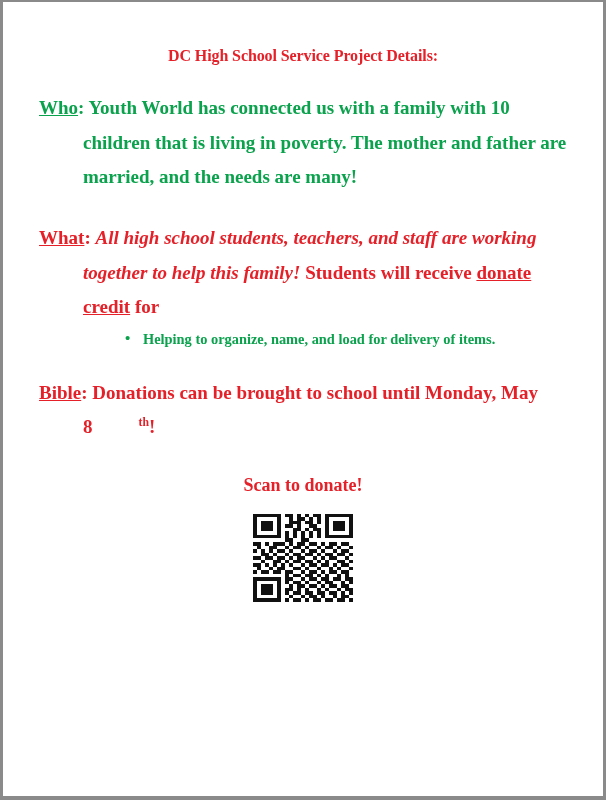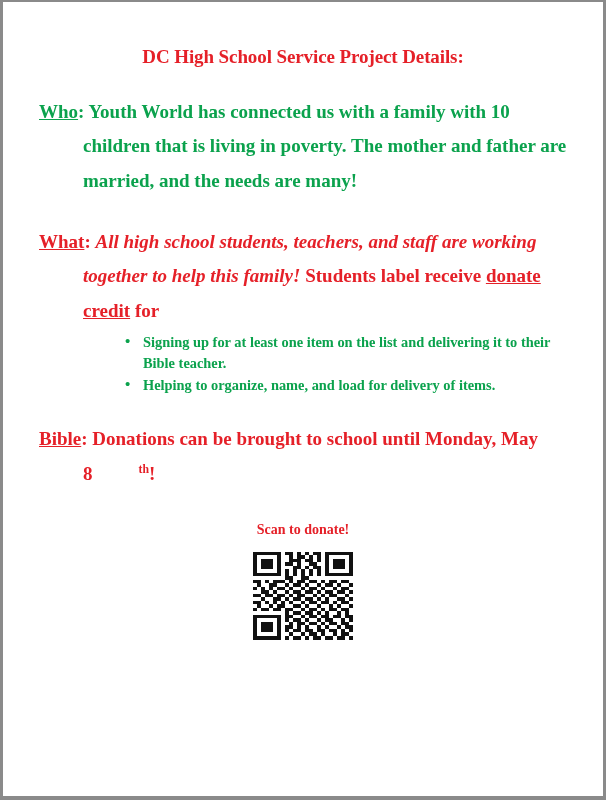--- a/index.html
+++ b/index.html
@@ -32,21 +32,21 @@
     bottom: 0;
     background: #ffffff;
     padding: 0 36px;
     box-sizing: border-box;
   }
 
   .doc-title {
     text-align: center;
     color: #e52028;
     font-weight: bold;
-    font-size: 19px;
+    font-size: 16px;
     letter-spacing: -0.1px;
     margin: 44px 0 0 0;
     line-height: 1.2;
   }
 
   .section {
     margin-top: 26px;
   }
   .para {
     font-weight: bold;
@@ -90,21 +90,21 @@
     left: 0;
     top: -1px;
     color: #0ba24d;
     font-size: 15px;
   }
 
   .scan-line {
     text-align: center;
     color: #e52028;
     font-weight: bold;
-    font-size: 14px;
+    font-size: 18px;
     margin-top: 30px;
   }
 
   .qr-wrap {
     display: flex;
     justify-content: center;
     margin-top: 14px;
   }
   .qr {
     display: grid;
@@ -135,25 +135,24 @@
     <div class="section">
       <p class="para green hang">
         <span class="u">Who</span><span>:</span>
         <span>Youth World has connected us with a family with 10 children that is living in poverty. The mother and father are married, and the needs are many!</span>
       </p>
     </div>
 
     <div class="section">
       <p class="para red hang">
         <span class="u">What</span><span>:</span>
-        <span class="ital">All high school students, teachers, and staff are working together to help this family!</span><span> Students label receive </span><span class="u">donate credit</span><span> for</span>
+        <span class="ital">All high school students, teachers, and staff are working together to help this family!</span><span> Students will receive </span><span class="u">donate credit</span><span> for</span>
       </p>
 
       <ul class="bullets">
-        <li>Signing up for at least one item on the list and delivering it to their Bible teacher.</li>
         <li>Helping to organize, name, and load for delivery of items.</li>
       </ul>
 
     </div>
 
     <div class="section">
       <p class="para red hang">
         <span class="u">Bible</span><span>:</span>
         <span>Donations can be brought to school until Monday, May 8</span><sup>th</sup><span>!</span>
       </p>

